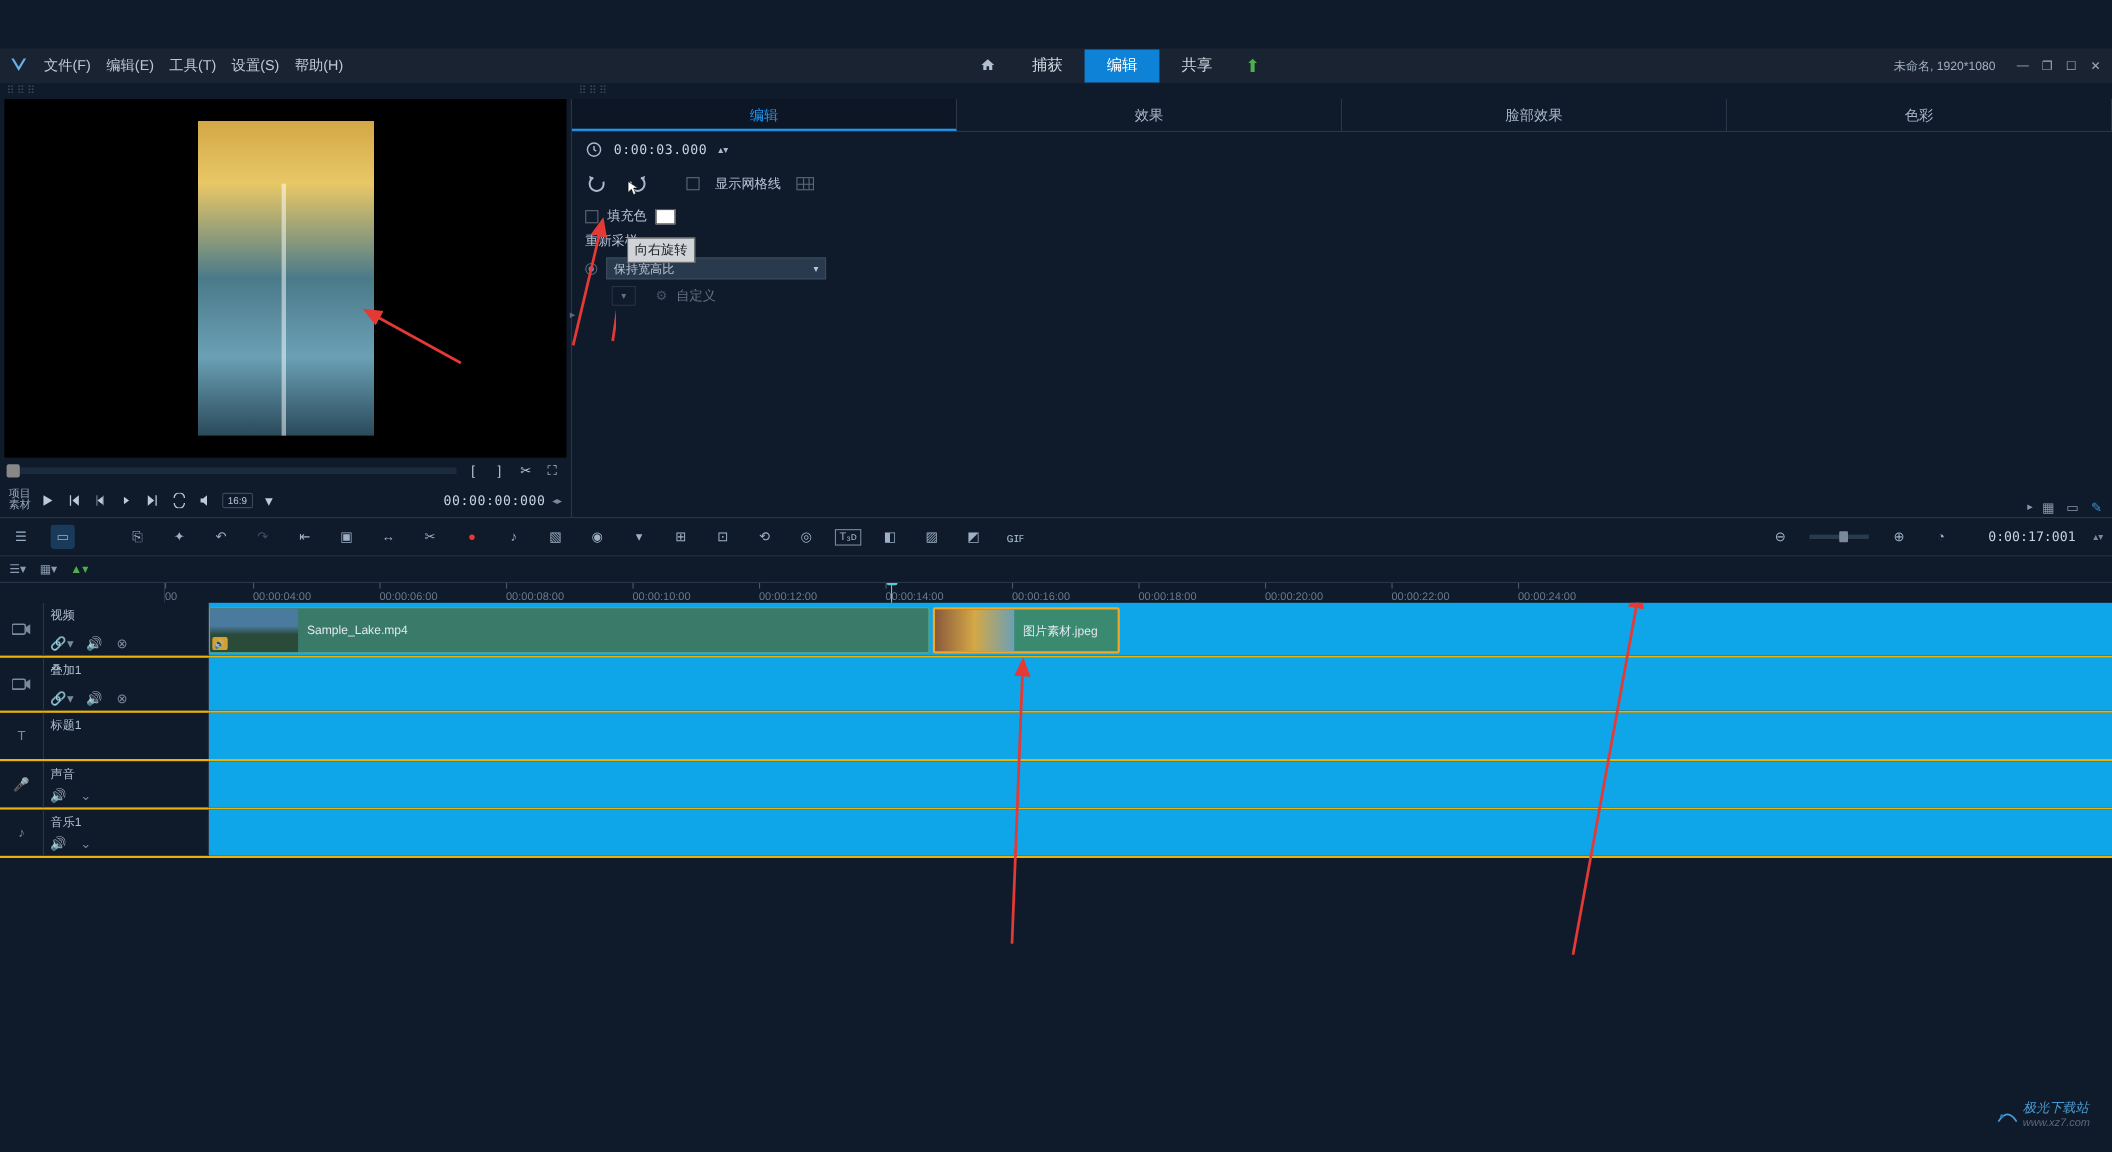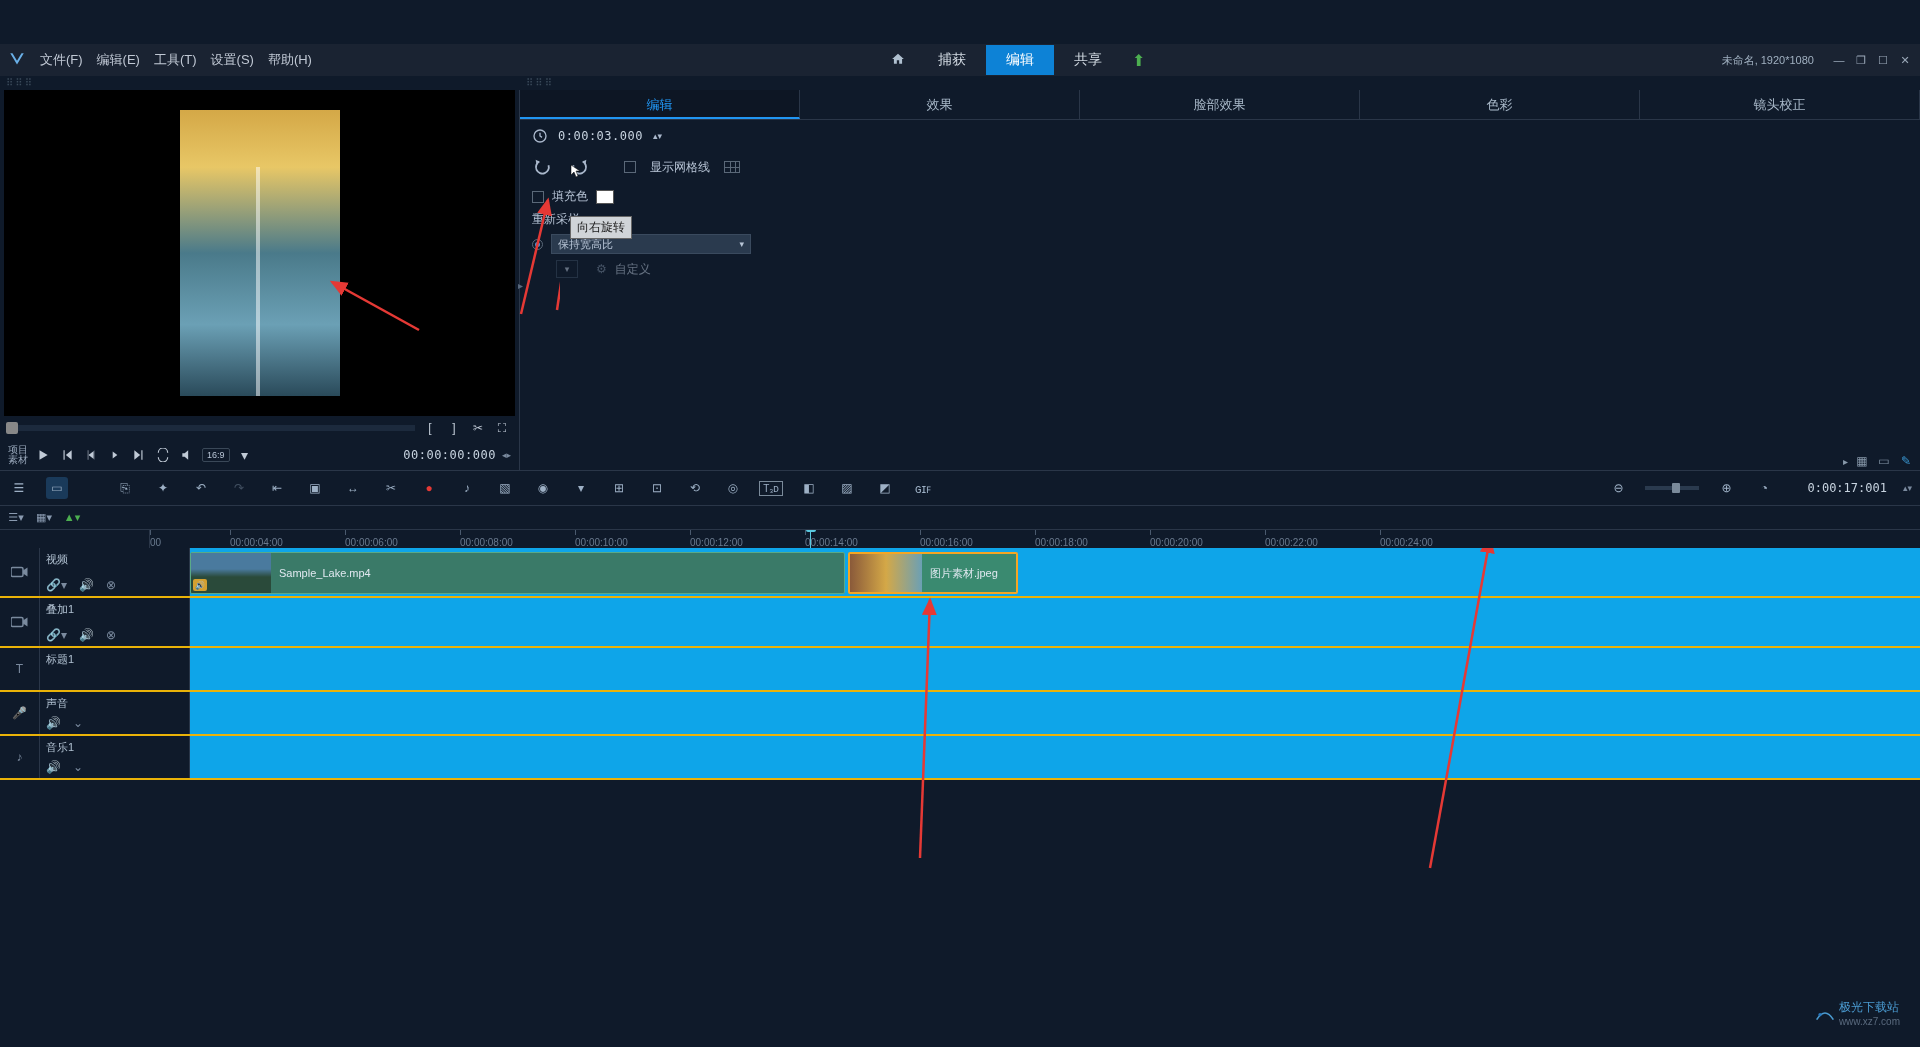--- a/index.html
+++ b/index.html
@@ -117,21 +117,21 @@
 .clip-thumb { width:80px; height:100%; background:linear-gradient(to bottom, #4a7a9e 40%, #2a4a3a 60%); flex-shrink:0;}
 .clip-thumb2 { width:72px; height:100%; background:linear-gradient(to right, #8a5a3a, #d4a847, #6ba0b5); flex-shrink:0;}
 .clip-label { padding:0 8px; font-size:11px; color:#e0e8f0; white-space:nowrap;}
 .clip-speaker { position:absolute; left:2px; bottom:2px; width:14px; height:12px; background:#d4a030; border-radius:2px; display:flex; align-items:center; justify-content:center; font-size:8px; color:#1a1a1a;}
 .clip.selected { border:2px solid #f5a623; background:#3a8a70;}
 
 
 .bottombar { height:33px; background:#0f1a2a; border-top:2px solid #fef9c3; display:flex; align-items:center; padding:0 8px; gap:8px; font-size:10px; color:#7a8a9e;}
 .bb-tag { background:#2a4a6e; padding:1px 5px; border-radius:2px; color:#8cb8e0; font-size:9px;}
 
-.watermark { position:fixed; right:20px; bottom:20px; font-size:12px; color:#4a9ad0; display:flex; align-items:center; gap:4px; }
+.watermark { position:fixed; right:20px; bottom:20px; font-size:12px; color:#4a9ad0; display:flex; align-items:center; gap:4px; font-style:italic;}
 .watermark-url { font-size:10px; color:#5a6a7e;}
 
 svg.arrows { position:absolute; top:0; left:0; pointer-events:none; z-index:20;}
 </style>
 </head>
 <body>
 
 <div class="titlebar">
   <div class="titlebar-left">
     <span class="logo">
@@ -244,21 +244,20 @@
     </div>
   </div>
 
   <div class="options-panel">
     <div style="position:absolute; left:-2px; top:50%; font-size:10px; color:#5a6a7e;">▸</div>
     <div class="panel-tabs">
       <div class="p-tab active">编辑</div>
       <div class="p-tab">效果</div>
       <div class="p-tab">脸部效果</div>
       <div class="p-tab">色彩</div>
-      <div class="p-tab">镜头校正</div>
     </div>
     <div class="panel-body">
       <div class="timecode-row">
         <span class="clock-icon">
           <svg viewBox="0 0 24 24" width="16" height="16">
               <circle cx="12" cy="12" r="9" stroke="#aab8cc" fill="none" stroke-width="2"></circle>
               <path d="M12 7 V12 L15 14" stroke="#aab8cc" fill="none" stroke-width="2"></path>
             </svg>
         </span>
         <span class="timecode-box">0:00:03.000</span>

